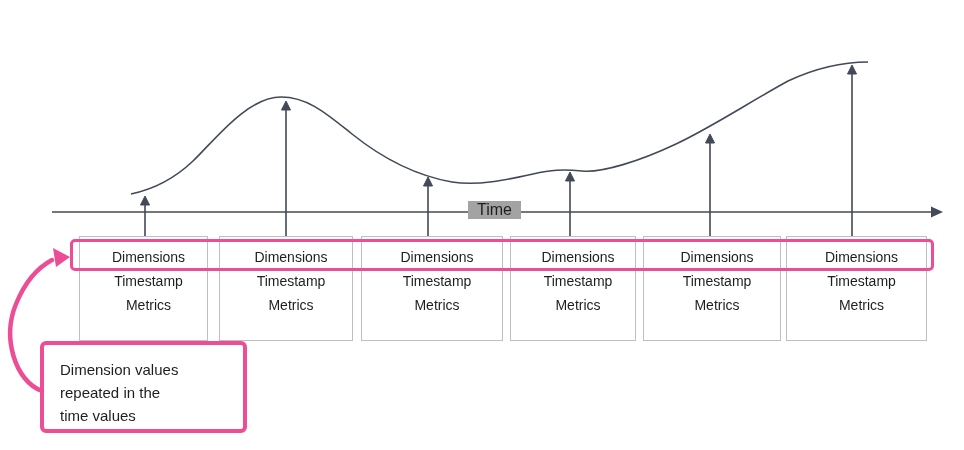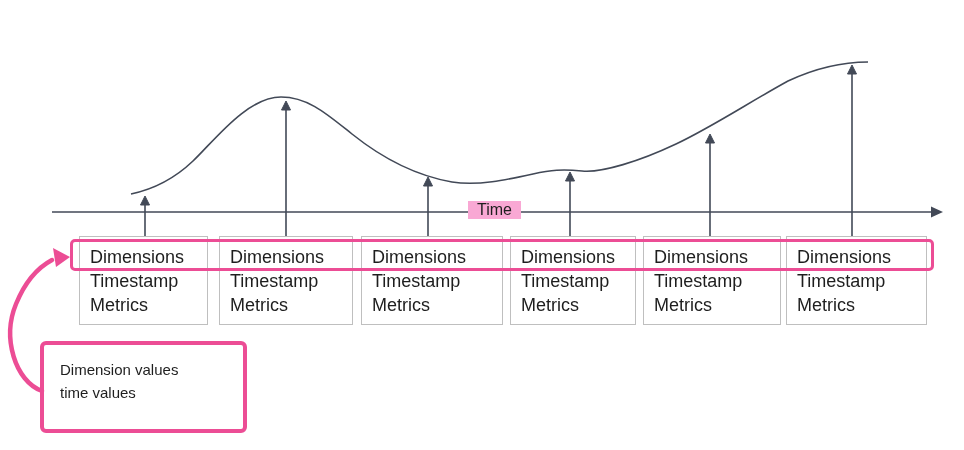--- a/index.html
+++ b/index.html
@@ -10,44 +10,45 @@
     overflow:hidden;
     font-family:"Liberation Sans", sans-serif;
     color:#1e1e1e;
   }
   #diagram-svg{
     position:absolute;left:0;top:0;z-index:4;
     pointer-events:none;
   }
   .record-box{
     position:absolute;
-    top:236px;height:89px;
+    top:236px;height:105px;
     background:#ffffff;
     border:1px solid #bfbfbf;
     box-sizing:border-box;
     z-index:1;
     padding:8px 0 0 10px;
-    font-size:18px;
+    font-size:14px;
     line-height:24px;
     color:#1e1e1e;
+    text-align:center;
   }
   #dims-highlight{
     position:absolute;
     left:70px;top:239px;
     width:864px;height:32px;
     border:3px solid #ec4d95;
     border-radius:5px;
     box-sizing:border-box;
     background:transparent;
     z-index:2;
   }
   #time-label{
     position:absolute;
     left:468px;top:201px;
-    background:#f9a8d4;
+    background:#a3a3a3;
     padding:0 9px;
     font-size:16px;
     color:#1e1e1e;
     z-index:5;
   }
   #callout{
     position:absolute;
     left:40px;top:341px;
     width:207px;height:92px;
     border:4px solid #ec4d95;
@@ -133,16 +134,17 @@
   <div class="record-box" style="left:786px;width:141px;">
     <div>Dimensions</div>
     <div>Timestamp</div>
     <div>Metrics</div>
   </div>
 
   <div id="dims-highlight"></div>
 
   <div id="callout">
     <div>Dimension values</div>
+    <div>repeated in the</div>
     <div>time values</div>
   </div>
 
 </div>
 
 </body></html>

